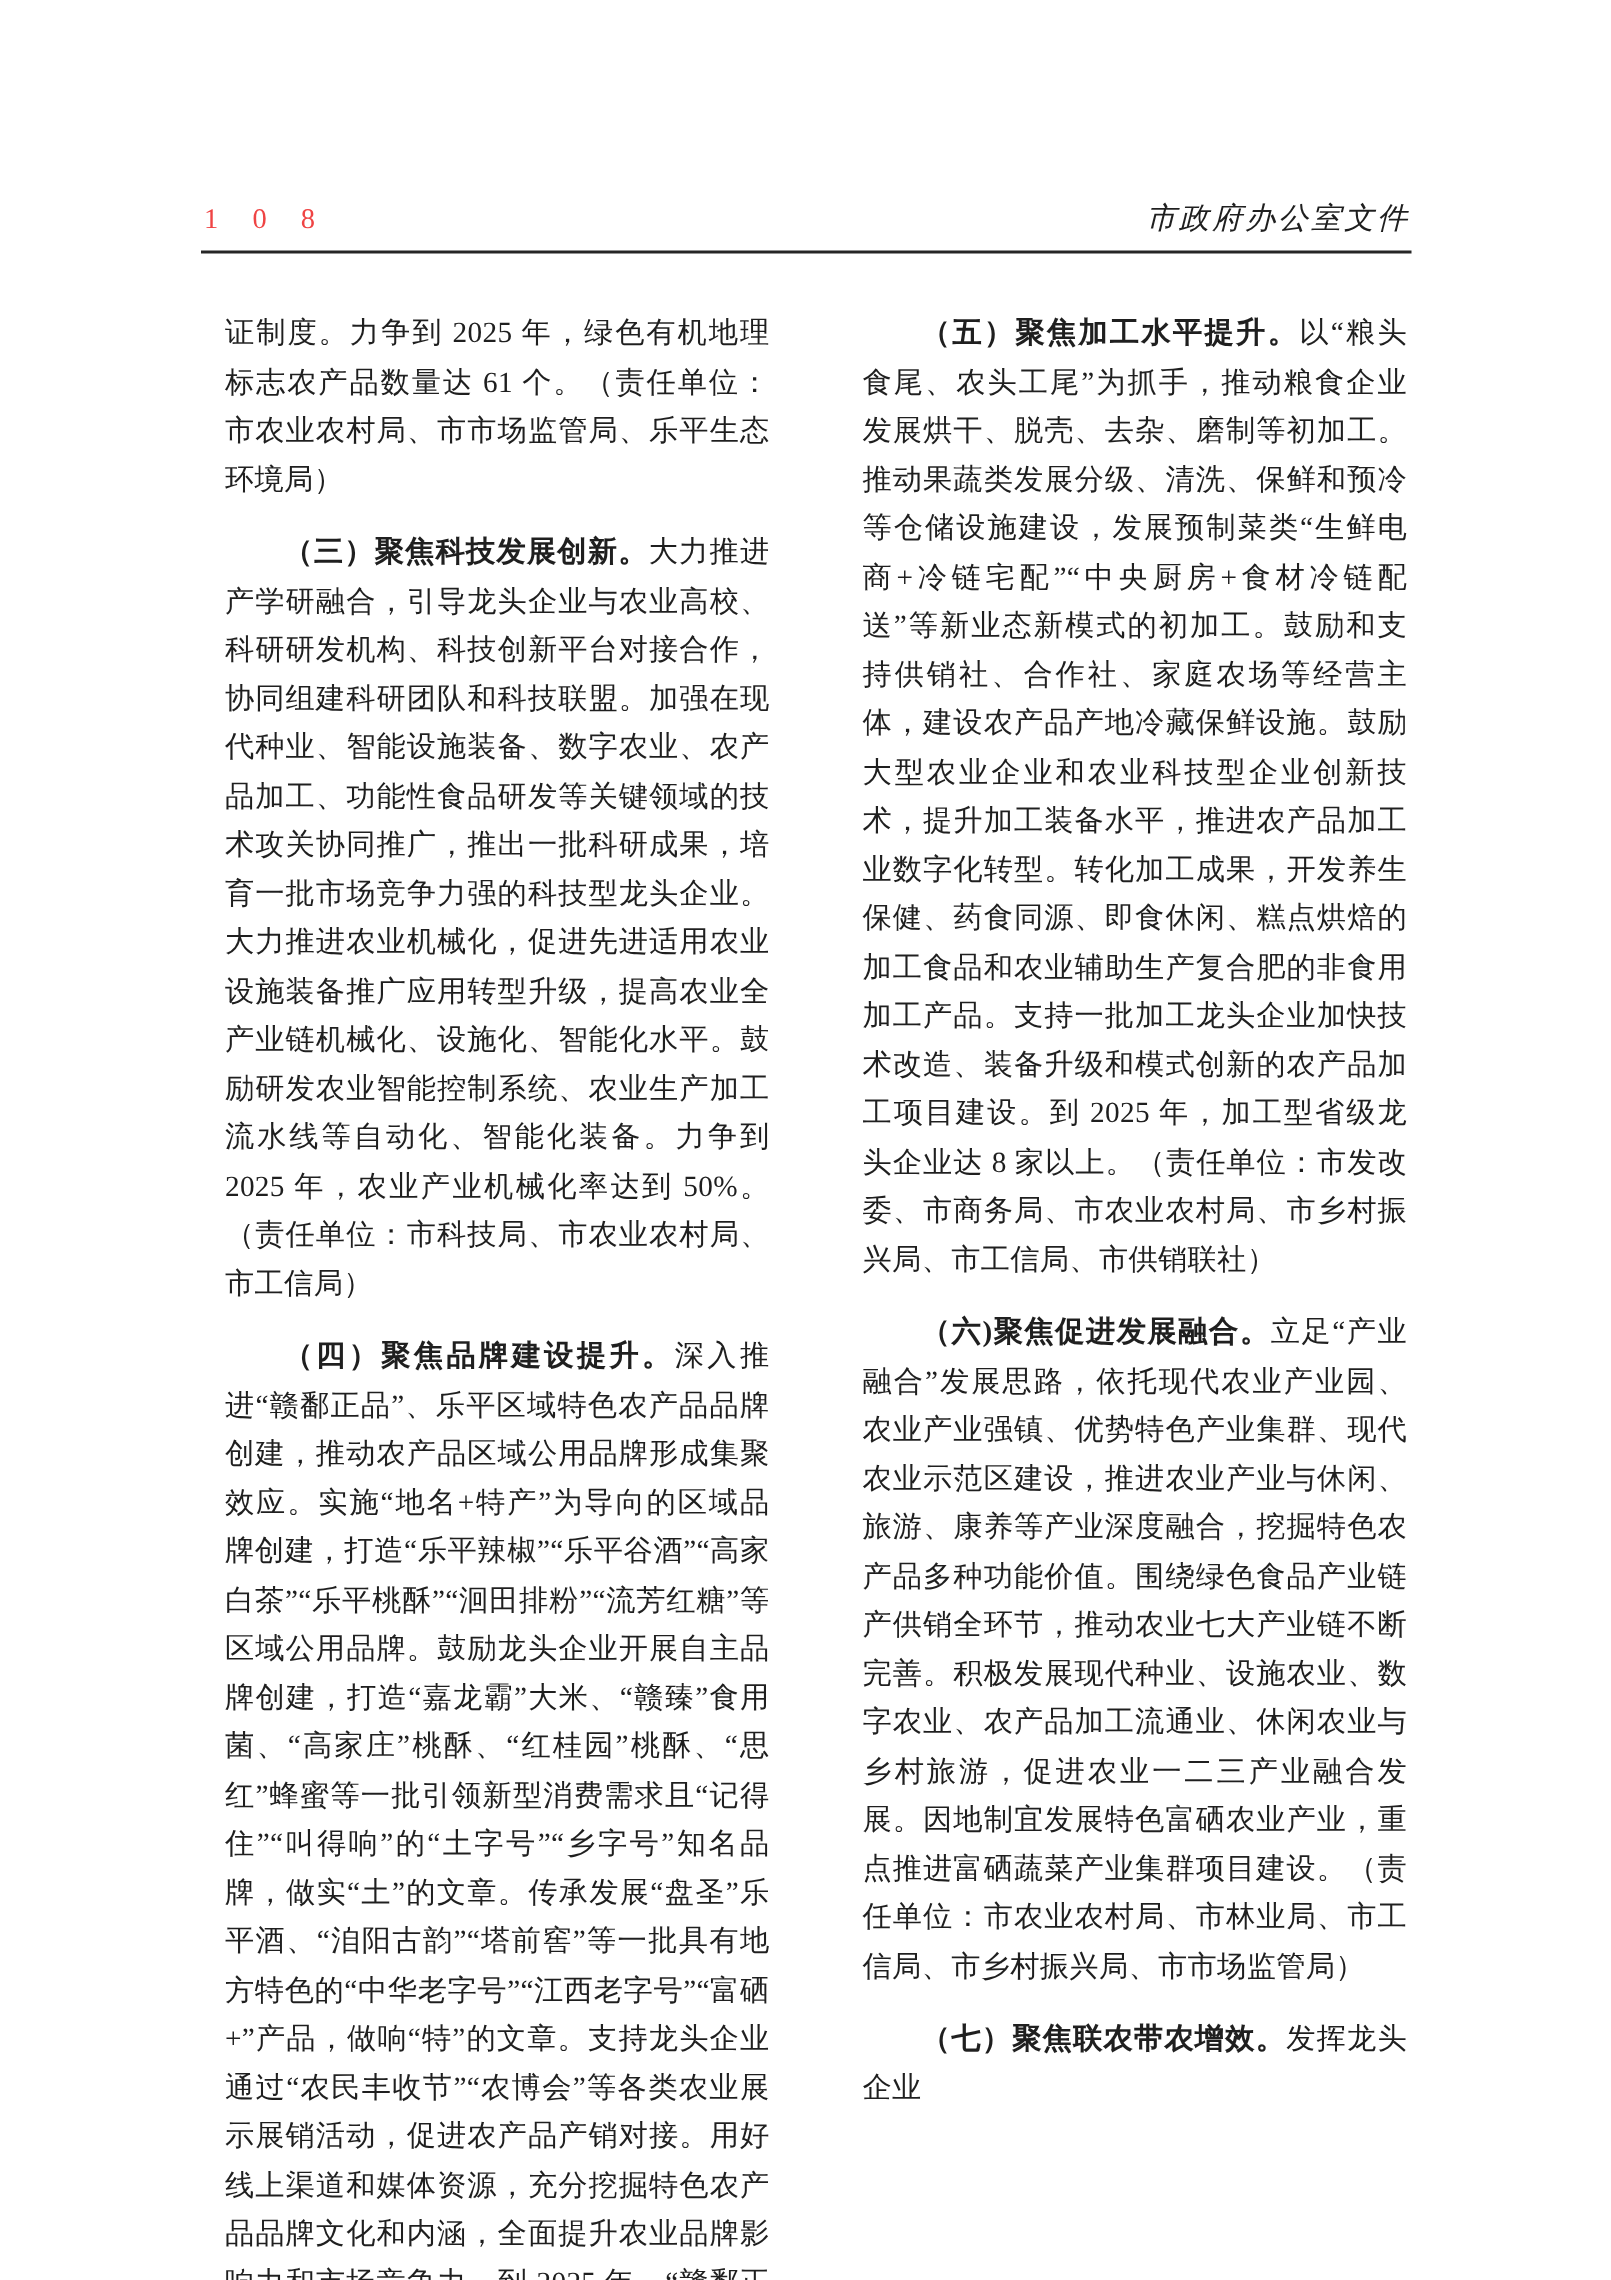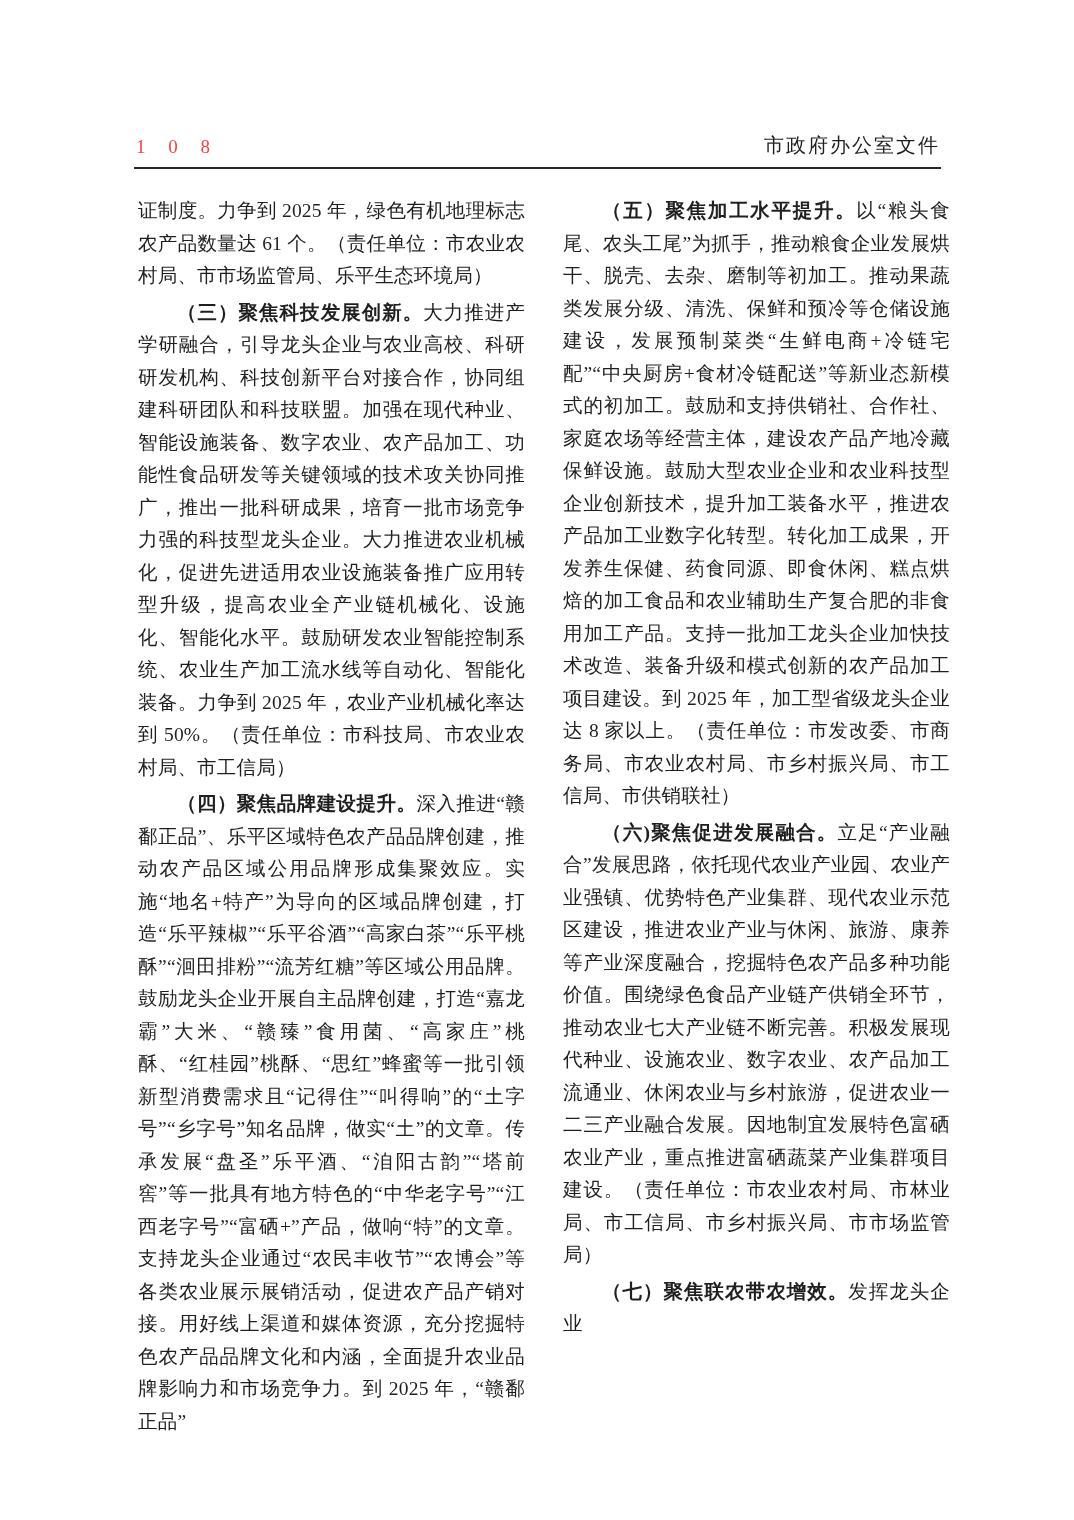--- a/index.html
+++ b/index.html
@@ -23,20 +23,21 @@
     font-size: 19px;
     letter-spacing: 9px;
     color: #ef4444;
     white-space: nowrap;
   }
   .doclabel {
     position: absolute;
     right: 134px;
     top: 132px;
     font-size: 20px;
+    font-style: italic; 
     letter-spacing: 2px;
     color: #1f1f1f;
     white-space: nowrap;
   }
   .rule {
     position: absolute;
     left: 134px;
     top: 167px;
     width: 807px;
     height: 2px;
@@ -52,21 +53,21 @@
   }
   .col {
     width: 395px;
     font-size: 19.5px;
     line-height: 32.5px;
     text-align: justify;
     text-justify: inter-ideograph;
     letter-spacing: 0.2px;
   }
   .para {
-    margin: 4px;
+    margin: 16px;
   }
   .para.indent {
     text-indent: 2em;
   }
   .kai {
     font-weight: 600;
   }
 </style>
 </head>
 <body>

